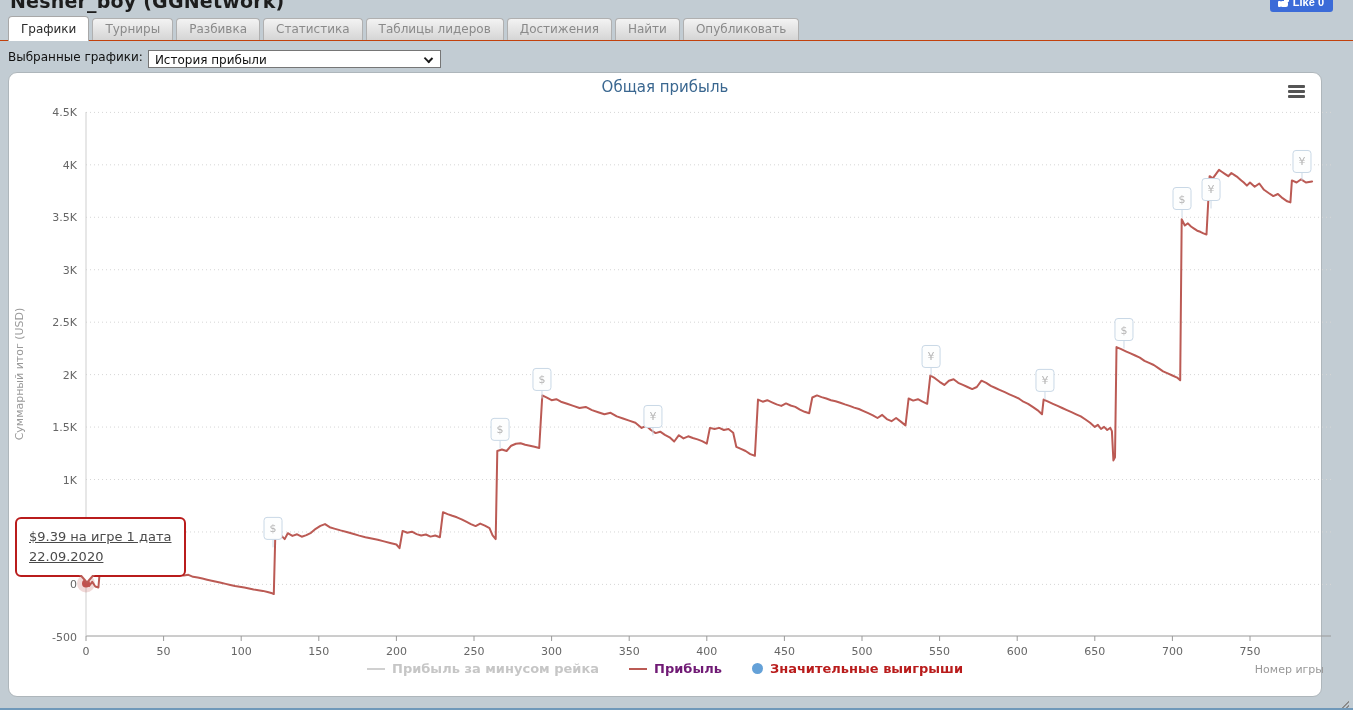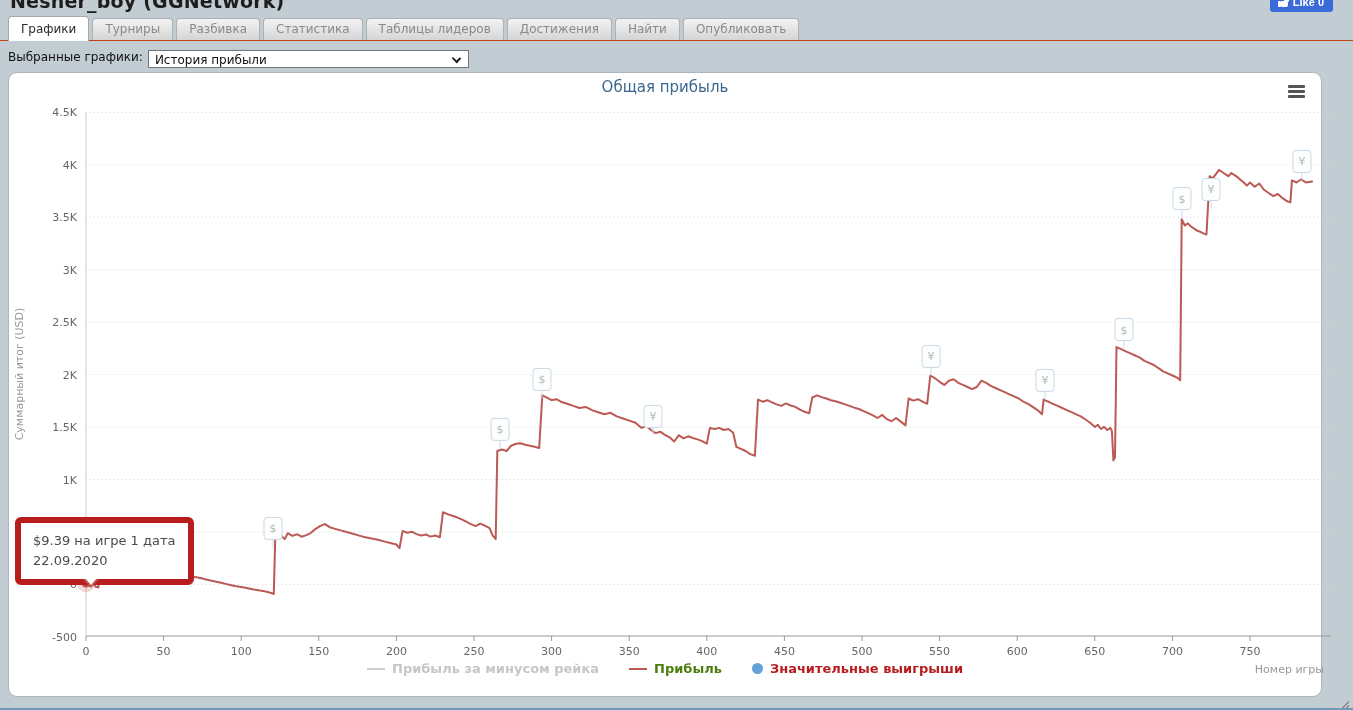--- a/index.html
+++ b/index.html
@@ -40,21 +40,21 @@
     cursor:pointer; white-space:nowrap; line-height:13px;
   }
   .tab.active {
     background:#fff; color:#2b2b2b; padding-top:6px; padding-bottom:5px;
     margin-bottom:-1px; border-color:#a8a8a8;
   }
   
   .controls { display:flex; align-items:flex-start; margin:9px 0 6px 8px; font-size:12px; color:#111; }
   .controls label { margin-right:5px; }
   .select-box {
-    position:relative; width:321px; height:18px; background:#fff;
+    position:relative; width:293px; height:18px; background:#fff;
     border:1px solid #767676; font-size:12px; color:#111;
     padding:2px 22px 4px 6px; cursor:pointer; line-height:14px;
   }
   .select-box .chev {
     position:absolute; right:8px; top:4px; width:7px; height:7px;
     border-right:2px solid #1a1a1a; border-bottom:2px solid #1a1a1a;
     transform:rotate(45deg) scaleY(0.9);
   }
   
   .chart-panel {
@@ -80,23 +80,24 @@
   .crosshair { stroke:#cfcfcf; stroke-width:1; }
   .series-line { stroke:#bb5a54; stroke-width:2; fill:none; stroke-linejoin:round; stroke-linecap:round; }
   .flag-stem { stroke:#ccd9e6; stroke-width:1; }
   .flag-box  { fill:#fdfefe; stroke:#c9d8e6; stroke-width:1; }
   .flag-sym  { fill:#b5b5b5; font-size:11px; }
   .dot       { fill:#c0504d; }
   .dot-halo  { fill:rgba(192,80,77,0.22); }
   
   .tooltip {
     position:absolute; left:6px; top:444px; z-index:5;
-    background:#fff; border:6px solid #b91c1c; border-radius:6px;
+    background:#fff; border:2px solid #b91c1c; border-radius:6px;
     padding:8px 12px; font-size:13px; color:#4a4a4a; line-height:1.55;
     white-space:nowrap;
+    text-decoration:underline;
   }
   .tooltip::before { 
     content:""; position:absolute; left:62px; bottom:-9px;
     border-left:8px solid transparent; border-right:8px solid transparent;
     border-top:9px solid #bb5a54;
   }
   .tooltip::after { 
     content:""; position:absolute; left:64px; bottom:-6px;
     border-left:6px solid transparent; border-right:6px solid transparent;
     border-top:7px solid #fff;
@@ -104,21 +105,21 @@
   
   .legend {
     position:absolute; bottom:20px; left:0; width:100%;
     display:flex; justify-content:center; gap:30px;
     font-size:13px; font-weight:bold;
   }
   .legend-item { display:flex; align-items:center; gap:7px; cursor:pointer; }
   .legend-item .line { display:inline-block; width:18px; height:0; border-top:2px solid; }
   .legend-item.disabled { color:#c6c6c6; }
   .legend-item.disabled .line { border-color:#d0d0d0; }
-  .legend-item.profit { color:#4d7c0f; }
+  .legend-item.profit { color:#701a75; }
   .legend-item.profit .line { border-color:#bb5a54; }
   .legend-item.wins { color:#b91c1c; }
   .legend-item .dotswatch { display:inline-block; width:11px; height:11px; border-radius:50%; background:#64a1d8; }
   
   .resize-handle {
     position:absolute; right:4px; top:698px; width:10px; height:10px;
     background:repeating-linear-gradient(135deg,#8a8a8a 0 1px,transparent 1px 3px);
     clip-path:polygon(100% 0,100% 100%,0 100%);
     cursor:nwse-resize;
   }

